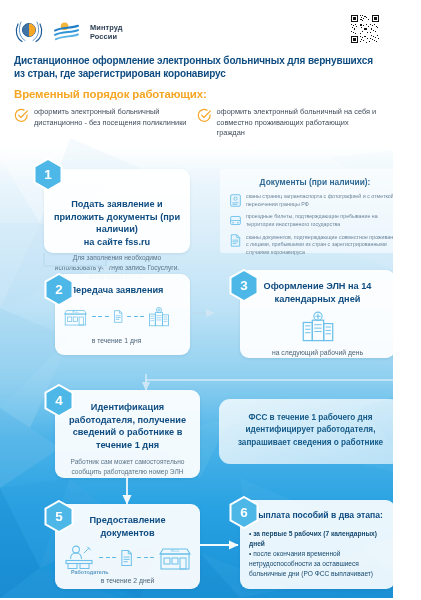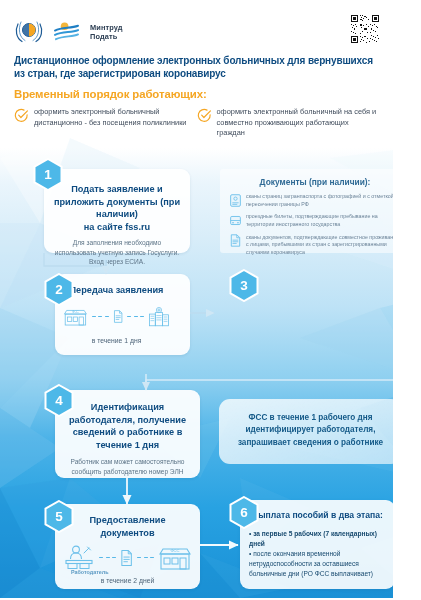--- a/index.html
+++ b/index.html
@@ -284,21 +284,21 @@
 
       <svg class="logo-wave" viewBox="0 0 54 50">
         <circle cx="22" cy="13" r="8" fill="#f3b63c"></circle>
         <path d="M2 22 C16 14 34 18 50 12" stroke="#1f7fc4" stroke-width="4" fill="none" stroke-linecap="round"></path>
         <path d="M2 31 C18 23 36 27 50 21" stroke="#2f96d6" stroke-width="4" fill="none" stroke-linecap="round"></path>
         <path d="M4 40 C20 32 38 36 50 30" stroke="#55b2e4" stroke-width="4" fill="none" stroke-linecap="round"></path>
       </svg>
 
       <div class="logo-text">
         <div>Минтруд</div>
-        <div>Подать</div>
+        <div>России</div>
       </div>
     </div>
 
     <svg class="qr" viewBox="0 0 29 29" shape-rendering="crispEdges">
       <rect width="29" height="29" fill="#ffffff"></rect>
       <g fill="#111111">
         <rect x="1" y="1" width="7" height="7"></rect>
           <rect x="2" y="2" width="5" height="5" fill="#fff"></rect>
           <rect x="3" y="3" width="3" height="3"></rect>
         <rect x="21" y="1" width="7" height="7"></rect>
@@ -403,21 +403,21 @@
       <path d="M190 305 L214 305" stroke="#bcdcf0" stroke-width="1.6" fill="none" marker-end="url(#ah)"></path>
 
       <path d="M400 360 L400 372 L146 372 L146 378" stroke="#d3eaf8" stroke-width="1.3" fill="none"></path>
       <path d="M146 366 L146 382" stroke="#d3eaf8" stroke-width="1.6" fill="none" marker-end="url(#ah)"></path>
 
       <path d="M127 470 L127 496" stroke="#ffffff" stroke-width="1.8" fill="none" marker-end="url(#ahw)" opacity=".92"></path>
 
       <path d="M200 537 L238 537" stroke="#ffffff" stroke-width="1.8" fill="none" marker-end="url(#ahw)" opacity=".95"></path>
     </svg>
 
-    <div class="card" style="left:44px; top:161px; width:146px; height:84px; padding:14px 9px 8px 9px;">
+    <div class="card" style="left:44px; top:161px; width:146px; height:84px; padding:29px 9px 8px 9px;">
       <div class="c-title">
         <span>Подать заявление и приложить документы (при наличии)</span><br>
         <span class="link-em">на сайте fss.ru</span>
       </div>
       <div class="c-note" style="margin-top:5px;">Для заполнения необходимо использовать учетную запись Госуслуги. Вход через ЕСИА.</div>
     </div>
     <svg class="hex" style="left:33px; top:150px;" viewBox="0 0 30 33">
       <polygon points="15,1 28.5,8.6 28.5,24.4 15,32 1.5,24.4 1.5,8.6" fill="#4db8e8" stroke="#ffffff" stroke-width="2"></polygon>
     </svg>
     <div class="hex" style="left:33px; top:150px;">
@@ -493,20 +493,34 @@
       </div>
       <div class="c-sub" style="margin-top:5px;">в течение 1 дня</div>
     </div>
     <svg class="hex" style="left:44px; top:265px;" viewBox="0 0 30 33">
       <polygon points="15,1 28.5,8.6 28.5,24.4 15,32 1.5,24.4 1.5,8.6" fill="#4db8e8" stroke="#ffffff" stroke-width="2"></polygon>
     </svg>
     <div class="hex" style="left:44px; top:265px;">
       <span>2</span>
     </div>
 
+    <div class="card" style="left:240px; top:262px; width:155px; height:88px; padding:10px 8px 7px 8px;">
+      <div class="c-title">Оформление ЭЛН на 14 календарных дней</div>
+      <div class="picto-row" style="margin-top:6px;">
+        <svg width="34" height="32" viewBox="0 0 30 28">
+          <circle cx="15" cy="4.5" r="3.6" fill="none" stroke="#6cc0ea" stroke-width="1"></circle>
+          <path d="M15 2.6 V6.4 M13.1 4.5 H16.9" stroke="#6cc0ea" stroke-width="1" stroke-linecap="round"></path>
+          <rect x="2" y="10" width="8" height="16" fill="none" stroke="#6cc0ea" stroke-width="1.1"></rect>
+          <rect x="10" y="8" width="10" height="18" fill="none" stroke="#6cc0ea" stroke-width="1.1"></rect>
+          <rect x="20" y="11" width="8" height="15" fill="none" stroke="#6cc0ea" stroke-width="1.1"></rect>
+          <path d="M4 13 H8 M4 16 H8 M4 19 H8 M12 12 H18 M12 15 H18 M12 18 H18 M22 14 H26 M22 17 H26 M22 20 H26" stroke="#6cc0ea" stroke-width=".85" stroke-linecap="round"></path>
+        </svg>
+      </div>
+      <div class="c-sub" style="margin-top:5px;">на следующий рабочий день</div>
+    </div>
     <svg class="hex" style="left:229px; top:261px;" viewBox="0 0 30 33">
       <polygon points="15,1 28.5,8.6 28.5,24.4 15,32 1.5,24.4 1.5,8.6" fill="#4db8e8" stroke="#ffffff" stroke-width="2"></polygon>
     </svg>
     <div class="hex" style="left:229px; top:261px;">
       <span>3</span>
     </div>
 
     <div class="card" style="left:55px; top:382px; width:145px; height:88px; padding:11px 9px 8px 9px;">
       <div class="c-title">Идентификация работодателя, получение сведений о работнике в течение 1 дня</div>
       <div class="c-note" style="margin-top:6px;">Работник сам может самостоятельно сообщить работодателю номер ЭЛН</div>

